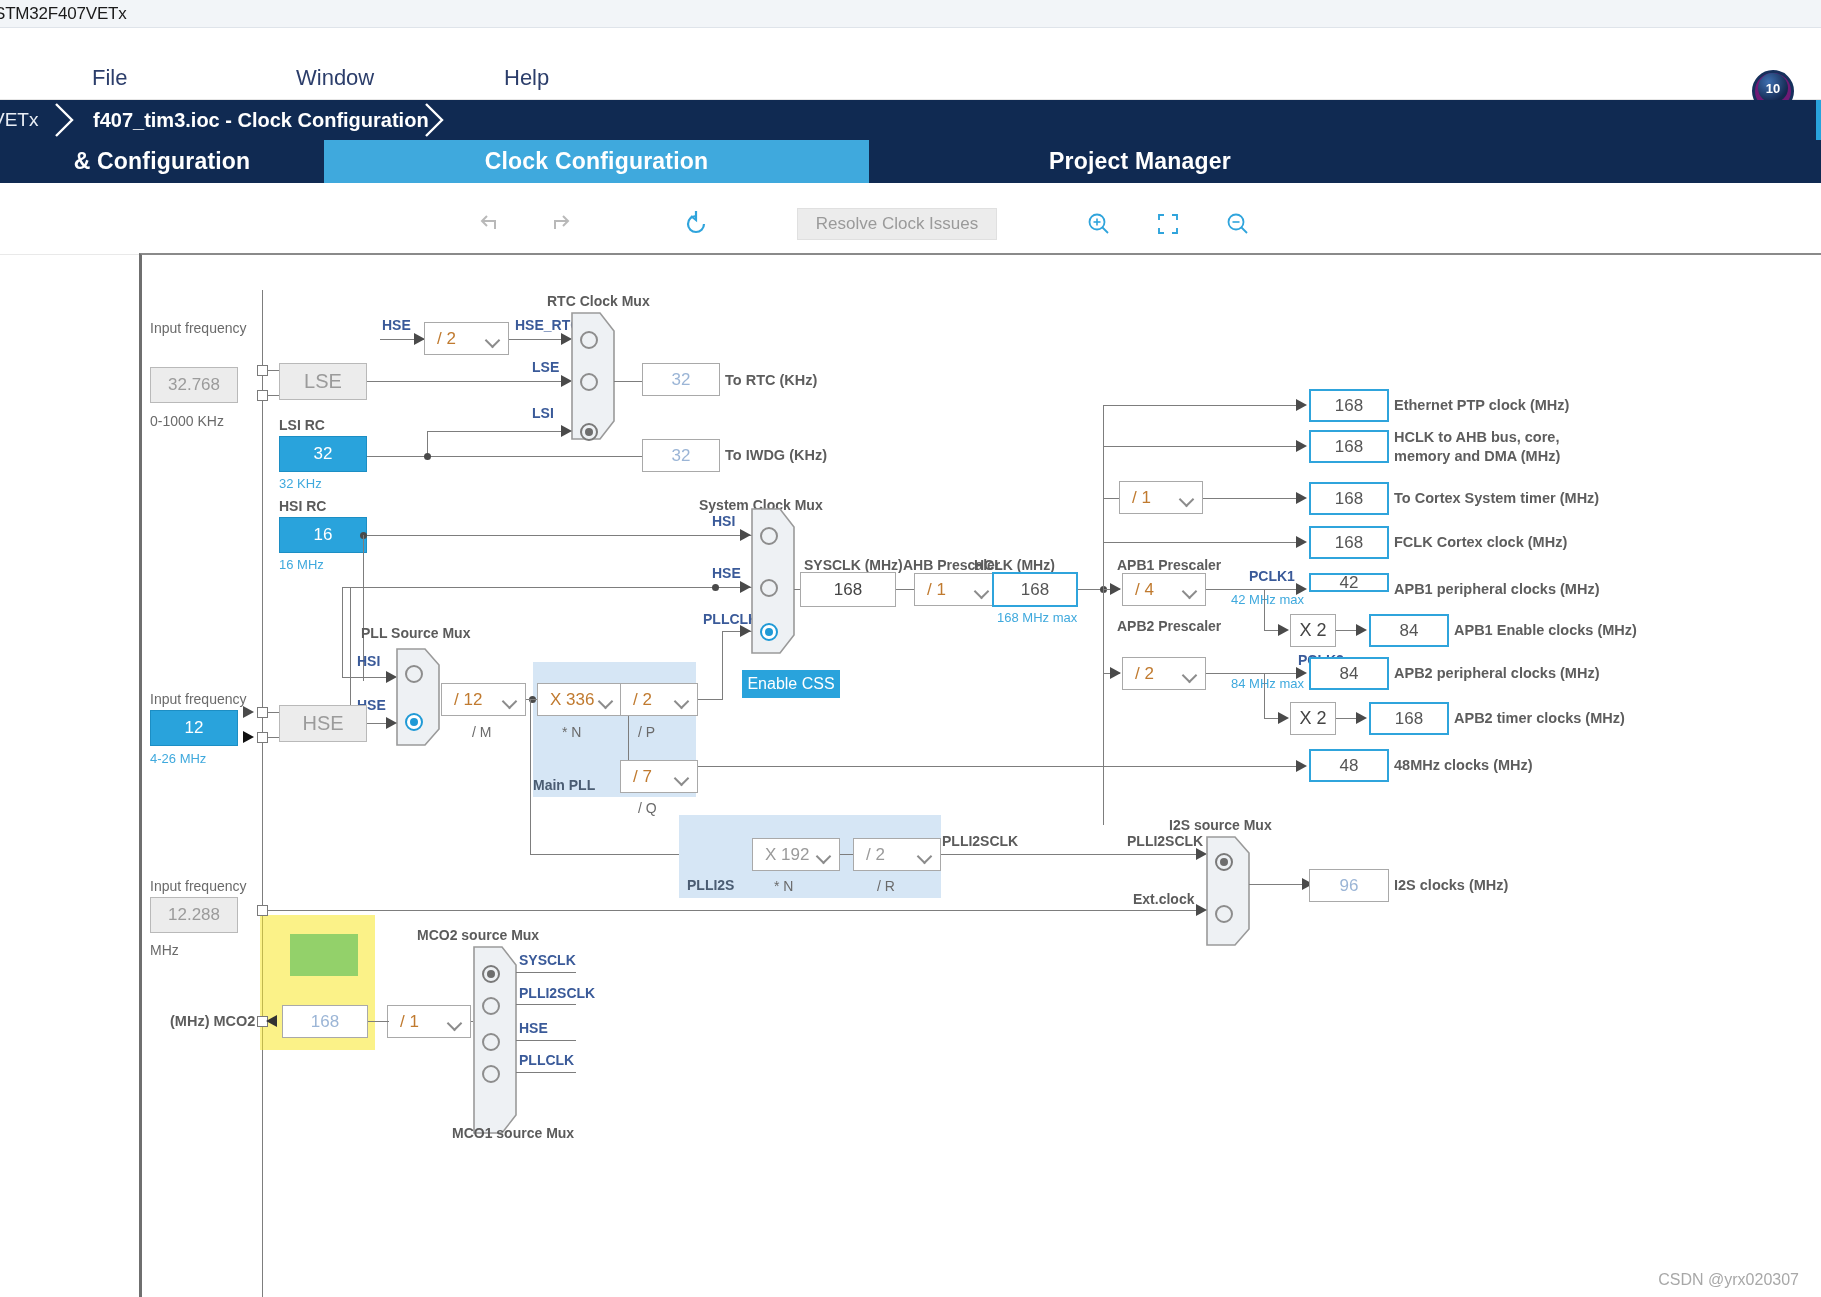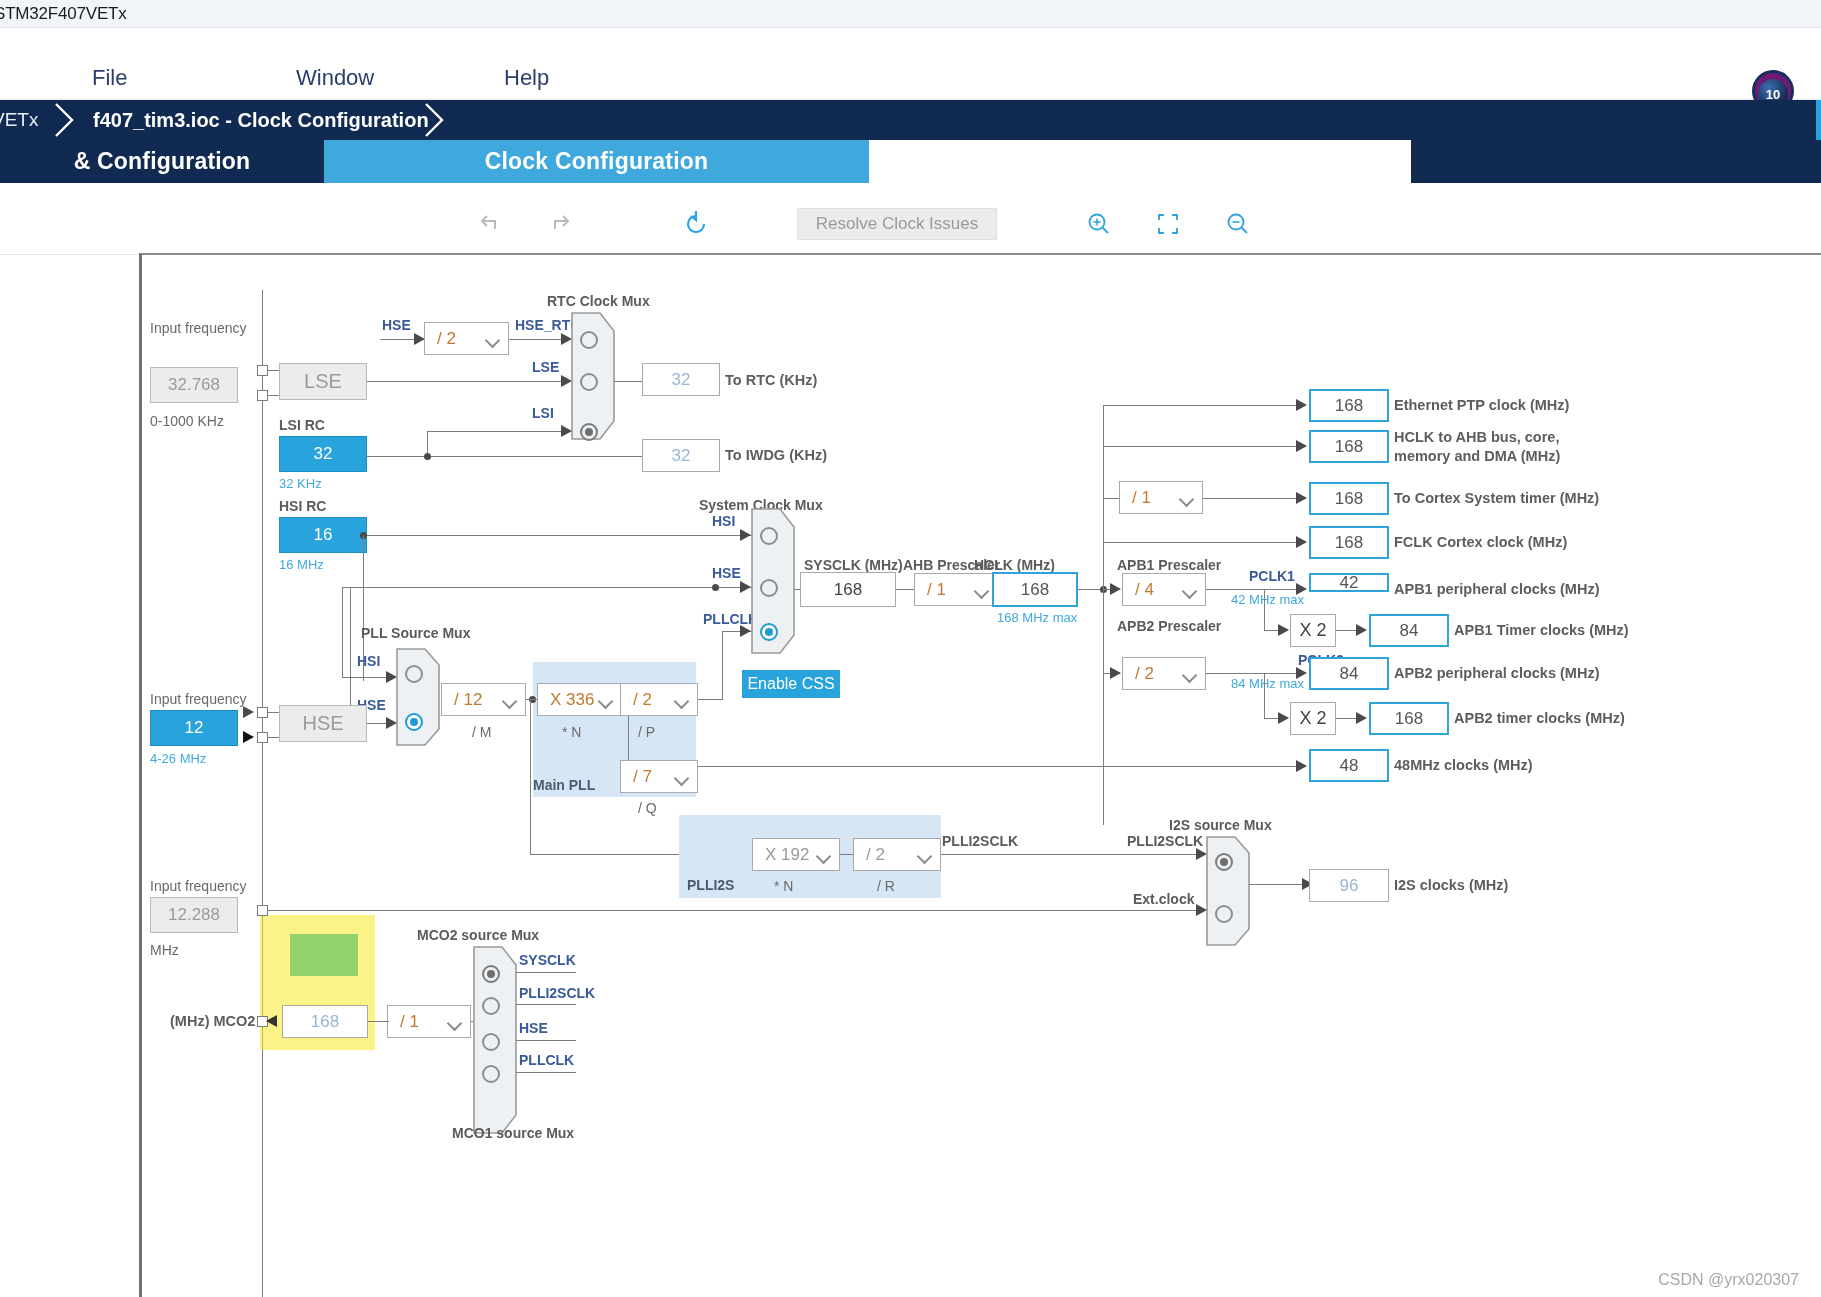--- a/index.html
+++ b/index.html
@@ -31,21 +31,21 @@
     position:absolute; top:50px; transform:translateY(-50%);
     font-size:22px; color:#2c3e6b; cursor:default;
   }
   .m-file{ left:92px; }
   .m-window{ left:296px; }
   .m-help{ left:504px; }
   .logo{
     position:absolute; right:27px; top:42px; width:42px; height:42px;
     border-radius:50%; background:#701a75;
     border:3px solid #16305c;
-    display:flex; align-items:flex-end; justify-content:center;
+    display:flex; align-items:flex-start; justify-content:center;
   }
   .logo .inner{
     width:30px;height:30px;border-radius:50%;
     background:radial-gradient(circle at 35% 30%, #3e6fb0, #13284f 70%);
     color:#fff; font-size:13px; font-weight:bold;
     display:flex;align-items:center;justify-content:center;
   }
 
   
   .breadcrumb{
@@ -236,20 +236,21 @@
 <div class="chev" style="left:418px;">
   <svg width="40" height="40" viewBox="0 0 40 40">
       <path d="M8 4 L24 20 L8 36" fill="none" stroke="#ffffff" stroke-width="2.4"></path>
     </svg>
 </div>
 <div class="bcRightBlock"></div>
 
 <div class="tabs">
   <div class="tab active t1">Clock Configuration</div>
   <div class="tab dark t0">&amp; Configuration</div>
+  <div class="tab dark t2">Project Manager</div>
   <div class="tab dark t3"></div>
 </div>
 <div class="tabstrip-underline"></div>
 
 <div class="toolbar"></div>
 <div class="tbicon" style="left:490px;">
   <svg width="30" height="30" viewBox="0 0 30 30">
       <path d="M20 20 L20 12 L8 12" fill="none" stroke="#b9b9b9" stroke-width="2"></path>
       <path d="M12 7 L7 12 L12 17" fill="none" stroke="#b9b9b9" stroke-width="2"></path>
     </svg>
@@ -513,21 +514,21 @@
   <div class="box cyan" style="left:1167px; top:318px; width:80px; height:19px;">42</div>
   <div class="lbl out" style="left:1252px; top:326px;">APB1 peripheral clocks (MHz)</div>
 
   <div class="wire wv" style="left:1122px; top:334px; height:42px;"></div>
   <div class="wire wh" style="left:1122px; top:375px; width:20px;"></div>
   <div class="arrow" style="left:1136px; top:369px;"></div>
   <div class="box" style="left:1148px; top:359px; width:46px; height:33px; font-size:18px;">X 2</div>
   <div class="wire wh" style="left:1194px; top:375px; width:26px;"></div>
   <div class="arrow" style="left:1214px; top:369px;"></div>
   <div class="box cyan" style="left:1227px; top:359px; width:80px; height:33px;">84</div>
-  <div class="lbl out" style="left:1312px; top:367px;">APB1 Timer clocks (MHz)</div>
+  <div class="lbl out" style="left:1312px; top:367px;">APB1 Enable clocks (MHz)</div>
 
   <div class="lbl bold" style="left:975px; top:363px;">APB2 Prescaler</div>
   <div class="wire wv" style="left:961px; top:334px; height:85px;"></div>
   <div class="wire wh" style="left:961px; top:418px; width:17px;"></div>
   <div class="arrow" style="left:968px; top:412px;"></div>
   <div class="combo" style="left:980px; top:402px; width:84px; height:33px;">
     <span>/ 2</span>
     <span class="caret"></span>
   </div>
   <div class="wire wh" style="left:1064px; top:418px; width:97px;"></div>

